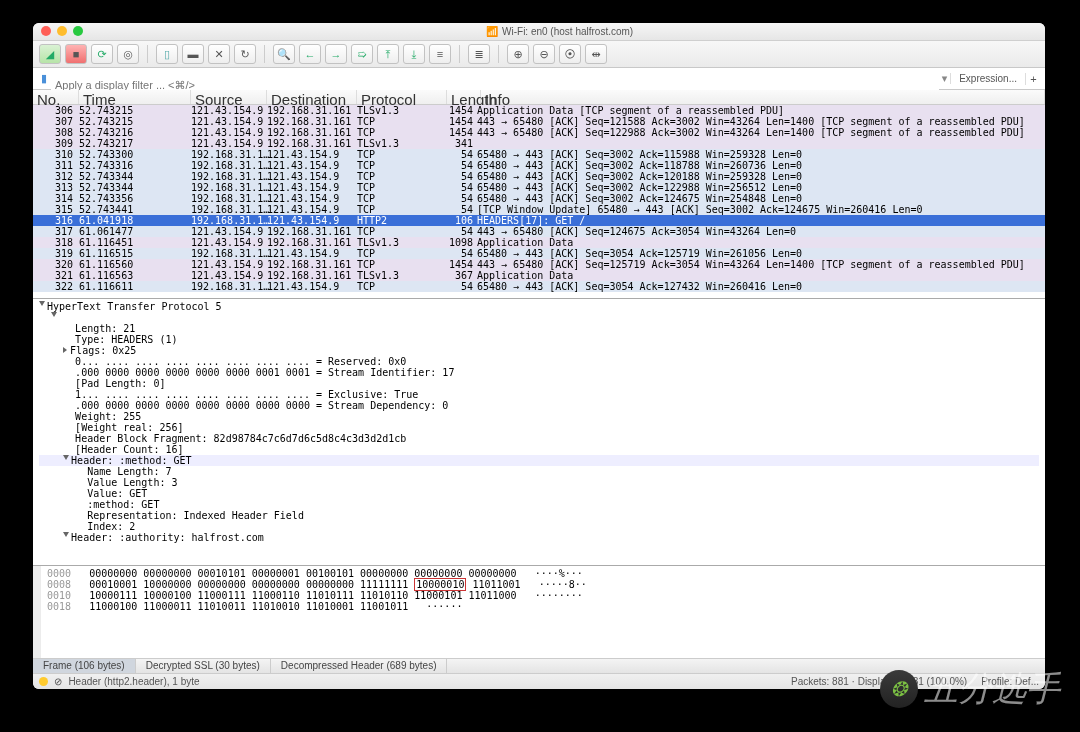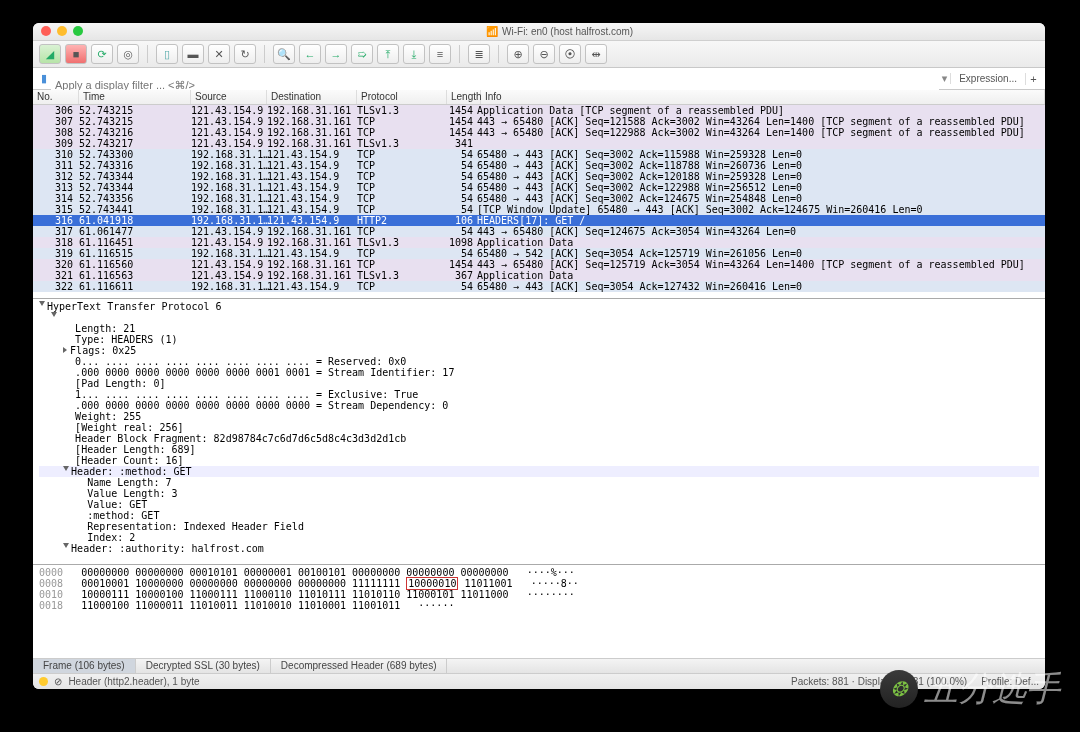--- a/index.html
+++ b/index.html
@@ -13,40 +13,40 @@
 .toolbar { height: 28px; background: linear-gradient(#f7f7f7,#eaeaea); border-bottom: 1px solid #c8c8c8; display: flex; align-items: center; padding: 0 6px; gap: 4px; }
 .tbtn { width: 22px; height: 20px; border: 1px solid #c2c2c2; border-radius: 3px; background: linear-gradient(#fff,#eee); display:flex; align-items:center; justify-content:center; font-size:11px; color:#555;}
 .tbtn.fin{background:linear-gradient(#daf2d4,#b7e4a8); color:#2a6}
 .tbtn.stop{background:linear-gradient(#ffb3b3,#f07070)}
 .sep { width: 1px; height: 18px; background:#ccc; margin:0 4px;}
 .filterbar { height: 22px; background:#fff; border-bottom:1px solid #c8c8c8; display:flex; align-items:center; padding:0 4px; font-size:11px; }
 .bookmark{width:14px;height:14px;display:flex;align-items:center;justify-content:center;color:#4a90d9;}
 .filter-input{flex:1;border:none;outline:none;font-size:11px;color:#999;padding:0 4px;margin-top:13px;}
 .expr{padding:0 8px;color:#555;border-left:1px solid #ddd;font-size:10px;}
 .plus{width:16px;text-align:center;color:#555;border-left:1px solid #ddd;}
-.pktheader{height:15px;background:linear-gradient(#fbfbfb,#efefef);border-bottom:1px solid #ccc;display:flex;font-size:10px;color:#333;}
+.pktheader{height:15px;background:linear-gradient(#fbfbfb,#efefef);border-bottom:1px solid #ccc;display:flex;font-size:15px;color:#333;}
 .pktheader div{border-right:1px solid #ddd;padding:1px 4px;}
 .pktlist{height:196px;overflow:auto;background:#fff;font-family:Monaco,monospace;font-size:10px;border-bottom:1px solid #aaa;}
 .row{display:flex;height:11px;white-space:pre;padding:0 4px;line-height:11px;}
 .row.pu{background:#e8e0f0}
 .row.bl{background:#dde6f3}
 .row.sel{background:#3a6fd8;color:#fff}
 .col-no{width:42px;text-align:right;padding-right:6px}
 .col-tm{width:112px}
 .col-src{width:76px}
 .col-dst{width:90px}
 .col-pr{width:90px}
 .col-ln{width:30px;text-align:right;padding-right:4px}
 .col-if{flex:1}
 .details{height:270px;overflow:auto;background:#fff;font-family:Monaco,monospace;font-size:10px;border-bottom:1px solid #aaa;padding:2px 6px;line-height:11px;}
 .details .ln{white-space:pre}
 .tri{display:inline-block;width:0;height:0;border-left:4px solid #666;border-top:3px solid transparent;border-bottom:3px solid transparent;margin-right:3px;vertical-align:1px}
 .tri.open{border-left:3px solid transparent;border-right:3px solid transparent;border-top:5px solid #666;margin-right:2px}
 .details .hl{background:#eef;}
-.hex{height:94px;overflow:auto;background:#fff;font-family:Monaco,monospace;font-size:10px;padding:2px 6px;line-height:11px;}
+.hex{height:94px;overflow:auto;background:#fff;font-family:Monaco,monospace;font-size:10px;padding:2px 6px;line-height:11px;margin-left:8px;}
 .hexrow{white-space:pre}
 .off{color:#999}
 .hexhl{border:1px solid #c33;padding:0 1px}
 .tabs{height:16px;background:linear-gradient(#f4f4f4,#e4e4e4);border-top:1px solid #ccc;border-bottom:1px solid #ccc;display:flex;font-size:10px;}
 .tab{padding:1px 10px;border-right:1px solid #ccc;color:#444;}
 .tab.act{background:#d0d6de}
 .status{height:15px;background:linear-gradient(#f0f0f0,#e4e4e4);display:flex;align-items:center;font-size:10px;padding:0 6px;color:#555;justify-content:space-between}
 .status .left{display:flex;gap:6px;align-items:center}
 .sdot{width:9px;height:9px;border-radius:50%;background:#ffcb2f}
 .rings{background:#fff;border-radius:3px;padding:0 3px}
@@ -158,42 +158,41 @@
       <div class="row pu"><span class="col-no">309</span><span class="col-tm">52.743217</span><span class="col-src">121.43.154.9</span><span class="col-dst">192.168.31.161</span><span class="col-pr">TLSv1.3</span><span class="col-ln">341</span></div>
       <div class="row bl"><span class="col-no">310</span><span class="col-tm">52.743300</span><span class="col-src">192.168.31.1…</span><span class="col-dst">121.43.154.9</span><span class="col-pr">TCP</span><span class="col-ln">54</span><span class="col-if">65480 → 443 [ACK] Seq=3002 Ack=115988 Win=259328 Len=0</span></div>
       <div class="row bl"><span class="col-no">311</span><span class="col-tm">52.743316</span><span class="col-src">192.168.31.1…</span><span class="col-dst">121.43.154.9</span><span class="col-pr">TCP</span><span class="col-ln">54</span><span class="col-if">65480 → 443 [ACK] Seq=3002 Ack=118788 Win=260736 Len=0</span></div>
       <div class="row bl"><span class="col-no">312</span><span class="col-tm">52.743344</span><span class="col-src">192.168.31.1…</span><span class="col-dst">121.43.154.9</span><span class="col-pr">TCP</span><span class="col-ln">54</span><span class="col-if">65480 → 443 [ACK] Seq=3002 Ack=120188 Win=259328 Len=0</span></div>
       <div class="row bl"><span class="col-no">313</span><span class="col-tm">52.743344</span><span class="col-src">192.168.31.1…</span><span class="col-dst">121.43.154.9</span><span class="col-pr">TCP</span><span class="col-ln">54</span><span class="col-if">65480 → 443 [ACK] Seq=3002 Ack=122988 Win=256512 Len=0</span></div>
       <div class="row bl"><span class="col-no">314</span><span class="col-tm">52.743356</span><span class="col-src">192.168.31.1…</span><span class="col-dst">121.43.154.9</span><span class="col-pr">TCP</span><span class="col-ln">54</span><span class="col-if">65480 → 443 [ACK] Seq=3002 Ack=124675 Win=254848 Len=0</span></div>
       <div class="row bl"><span class="col-no">315</span><span class="col-tm">52.743441</span><span class="col-src">192.168.31.1…</span><span class="col-dst">121.43.154.9</span><span class="col-pr">TCP</span><span class="col-ln">54</span><span class="col-if">[TCP Window Update] 65480 → 443 [ACK] Seq=3002 Ack=124675 Win=260416 Len=0</span></div>
       <div class="row sel"><span class="col-no">316</span><span class="col-tm">61.041918</span><span class="col-src">192.168.31.1…</span><span class="col-dst">121.43.154.9</span><span class="col-pr">HTTP2</span><span class="col-ln">106</span><span class="col-if">HEADERS[17]: GET /</span></div>
       <div class="row bl"><span class="col-no">317</span><span class="col-tm">61.061477</span><span class="col-src">121.43.154.9</span><span class="col-dst">192.168.31.161</span><span class="col-pr">TCP</span><span class="col-ln">54</span><span class="col-if">443 → 65480 [ACK] Seq=124675 Ack=3054 Win=43264 Len=0</span></div>
       <div class="row pu"><span class="col-no">318</span><span class="col-tm">61.116451</span><span class="col-src">121.43.154.9</span><span class="col-dst">192.168.31.161</span><span class="col-pr">TLSv1.3</span><span class="col-ln">1098</span><span class="col-if">Application Data</span></div>
-      <div class="row bl"><span class="col-no">319</span><span class="col-tm">61.116515</span><span class="col-src">192.168.31.1…</span><span class="col-dst">121.43.154.9</span><span class="col-pr">TCP</span><span class="col-ln">54</span><span class="col-if">65480 → 542 [ACK] Seq=3054 Ack=125719 Win=261056 Len=0</span></div>
+      <div class="row bl"><span class="col-no">319</span><span class="col-tm">61.116515</span><span class="col-src">192.168.31.1…</span><span class="col-dst">121.43.154.9</span><span class="col-pr">TCP</span><span class="col-ln">54</span><span class="col-if">65480 → 443 [ACK] Seq=3054 Ack=125719 Win=261056 Len=0</span></div>
       <div class="row pu"><span class="col-no">320</span><span class="col-tm">61.116560</span><span class="col-src">121.43.154.9</span><span class="col-dst">192.168.31.161</span><span class="col-pr">TCP</span><span class="col-ln">1454</span><span class="col-if">443 → 65480 [ACK] Seq=125719 Ack=3054 Win=43264 Len=1400 [TCP segment of a reassembled PDU]</span></div>
       <div class="row pu"><span class="col-no">321</span><span class="col-tm">61.116563</span><span class="col-src">121.43.154.9</span><span class="col-dst">192.168.31.161</span><span class="col-pr">TLSv1.3</span><span class="col-ln">367</span><span class="col-if">Application Data</span></div>
       <div class="row bl"><span class="col-no">322</span><span class="col-tm">61.116611</span><span class="col-src">192.168.31.1…</span><span class="col-dst">121.43.154.9</span><span class="col-pr">TCP</span><span class="col-ln">54</span><span class="col-if">65480 → 443 [ACK] Seq=3054 Ack=127432 Win=260416 Len=0</span></div>
     </div>
 
   <div class="details">
-    <div class="ln"><span class="tri open"></span><span>HyperText Transfer Protocol 6</span></div>
+    <div class="ln"><span class="tri open"></span><span>HyperText Transfer Protocol 5</span></div>
     <div class="ln">  <span class="tri open"></span></div>
     <div id="dlines">
         <div class="ln">      Length: 21</div>
         <div class="ln">      Type: HEADERS (1)</div>
         <div class="ln">    <span class="tri"></span>Flags: 0x25</div>
         <div class="ln">      0... .... .... .... .... .... .... .... = Reserved: 0x0</div>
         <div class="ln">      .000 0000 0000 0000 0000 0000 0001 0001 = Stream Identifier: 17</div>
         <div class="ln">      [Pad Length: 0]</div>
         <div class="ln">      1... .... .... .... .... .... .... .... = Exclusive: True</div>
         <div class="ln">      .000 0000 0000 0000 0000 0000 0000 0000 = Stream Dependency: 0</div>
         <div class="ln">      Weight: 255</div>
         <div class="ln">      [Weight real: 256]</div>
         <div class="ln">      Header Block Fragment: 82d98784c7c6d7d6c5d8c4c3d3d2d1cb</div>
-        <div class="ln">      [Header Length: 689]</div>
         <div class="ln">      [Header Count: 16]</div>
       </div>
     <div class="ln hl">    <span class="tri open"></span><span>Header: :method: GET</span></div>
     <div id="h1lines">
         <div class="ln">        Name Length: 7</div>
         <div class="ln">        Value Length: 3</div>
         <div class="ln">        Value: GET</div>
         <div class="ln">        :method: GET</div>
         <div class="ln">        Representation: Indexed Header Field</div>
         <div class="ln">        Index: 2</div>

